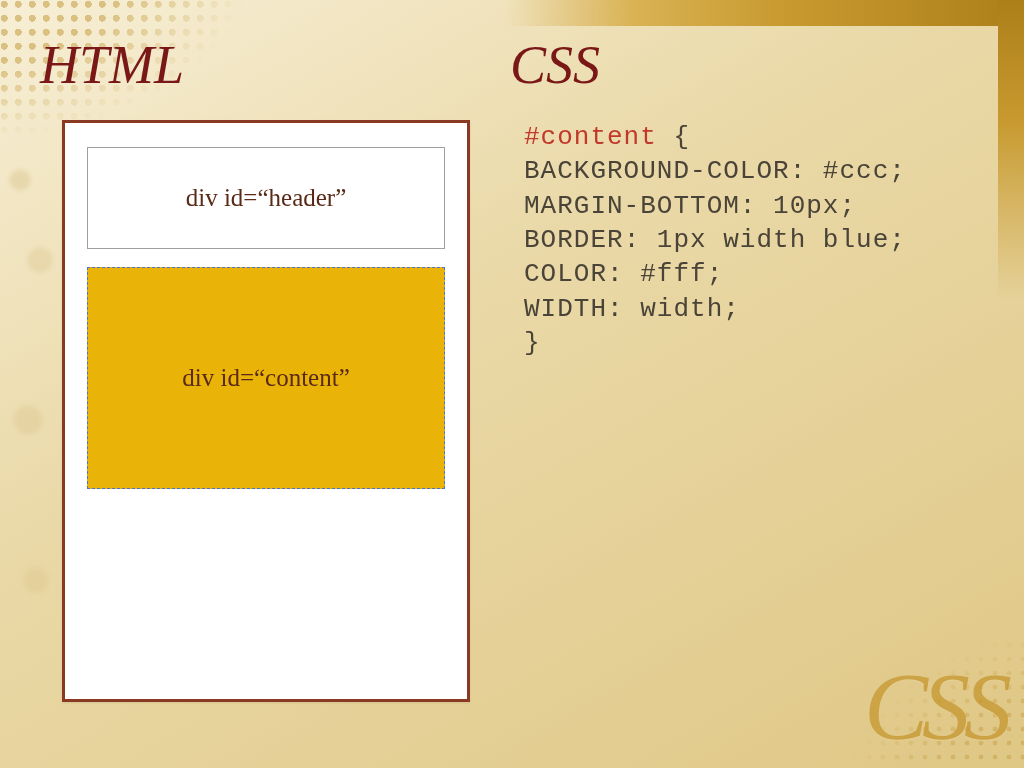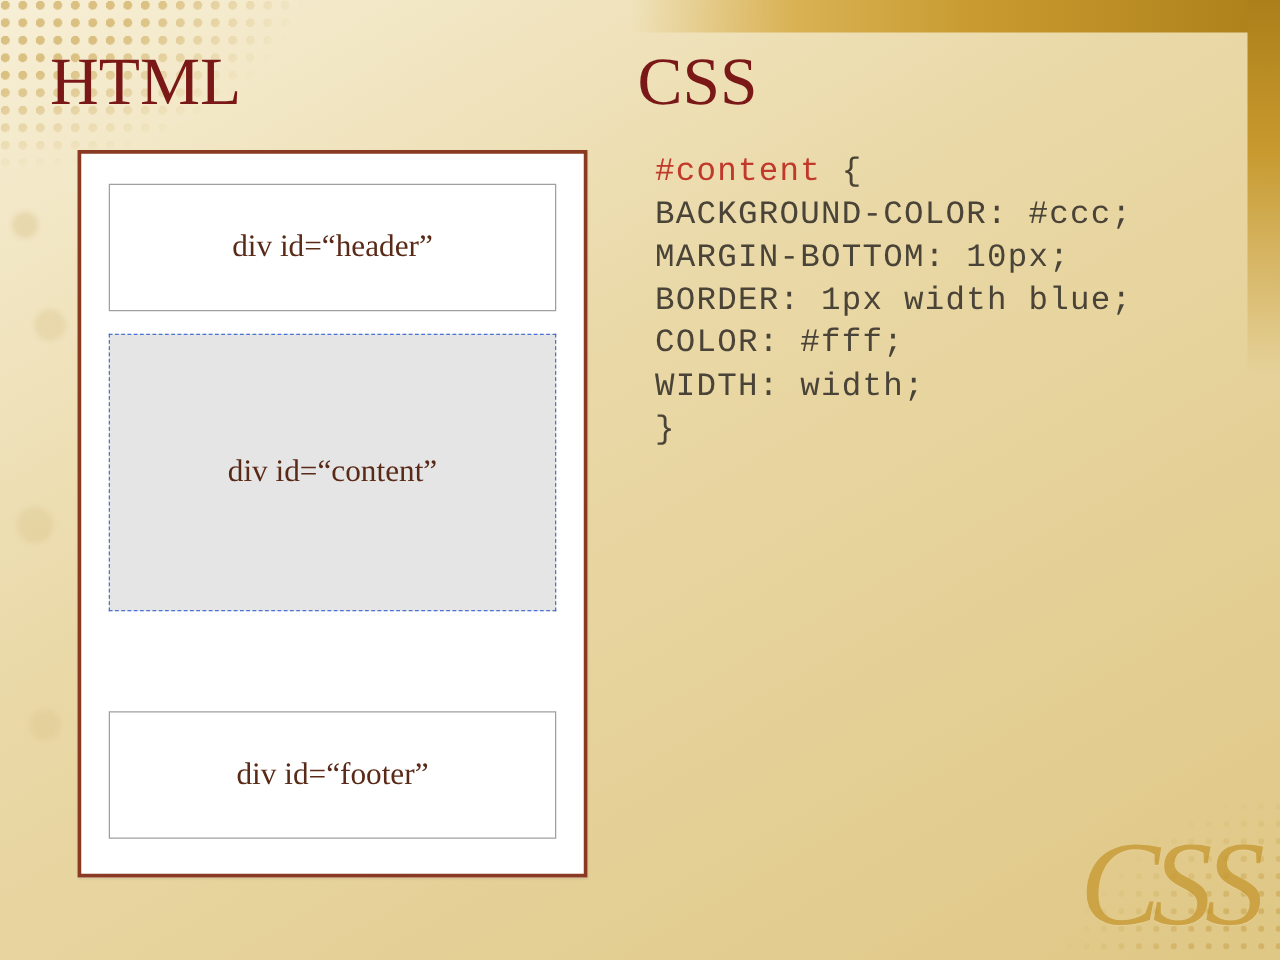--- a/index.html
+++ b/index.html
@@ -70,20 +70,21 @@
       radial-gradient(circle at 28px 300px, rgba(200,170,100,0.18) 14px, transparent 15px),
       radial-gradient(circle at 36px 460px, rgba(200,170,100,0.15) 12px, transparent 13px);
     filter: blur(2px);
   }
 
   
   .titles {
     position: absolute;
     left: 40px; right: 44px; top: 34px;
     display: flex;
+    font-style: italic;
   }
   .title-left, .title-right {
     font-size: 54px;
     color: #7a1818;
     font-weight: normal;
   }
   .title-left  { width: 50%; }
   .title-right { width: 50%; }
 
   .cols {
@@ -115,21 +116,21 @@
     align-items: center;
     justify-content: center;
     font-size: 25px;
     color: #5a2a18;
   }
   .diag-header { height: 100px; }
   .diag-footer { height: 100px; margin-top: auto; }
   .diag-content {
     height: 220px;
     border: 1.5px dashed #4a73d4;
-    background: #e5e5e5;
+    background: #eab308;
     color: #5a2a18;
   }
 
   
   .code {
     font-family: "Courier New", Courier, monospace;
     font-size: 26px;
     letter-spacing: 1px;
     line-height: 1.32;
     color: #4a4438;
@@ -155,21 +156,20 @@
     <div class="title-left">HTML</div>
     <div class="title-right">CSS</div>
   </div>
 
   <div class="cols">
 
     <div class="col-left">
       <div class="diagram-frame">
         <div class="diag-box diag-header">div id=“header”</div>
         <div class="diag-box diag-content">div id=“content”</div>
-        <div class="diag-box diag-footer">div id=“footer”</div>
       </div>
     </div>
 
     <div class="col-right">
       <div class="code"><span class="sel"><span class="selector">#content</span> <span>{</span></span>
 <span>background-color</span><span class="lower">: </span><span class="mixed">#ccc</span><span class="lower">;</span>
 <span>margin-bottom</span><span class="lower">: </span><span class="mixed">10px</span><span class="lower">;</span>
 <span>border</span><span class="lower">: </span><span class="mixed">1px width blue</span><span class="lower">;</span>
 <span>color</span><span class="lower">: </span><span class="mixed">#fff</span><span class="lower">;</span>
 <span>width</span><span class="lower">: </span><span class="mixed">width</span><span class="lower">;</span>

